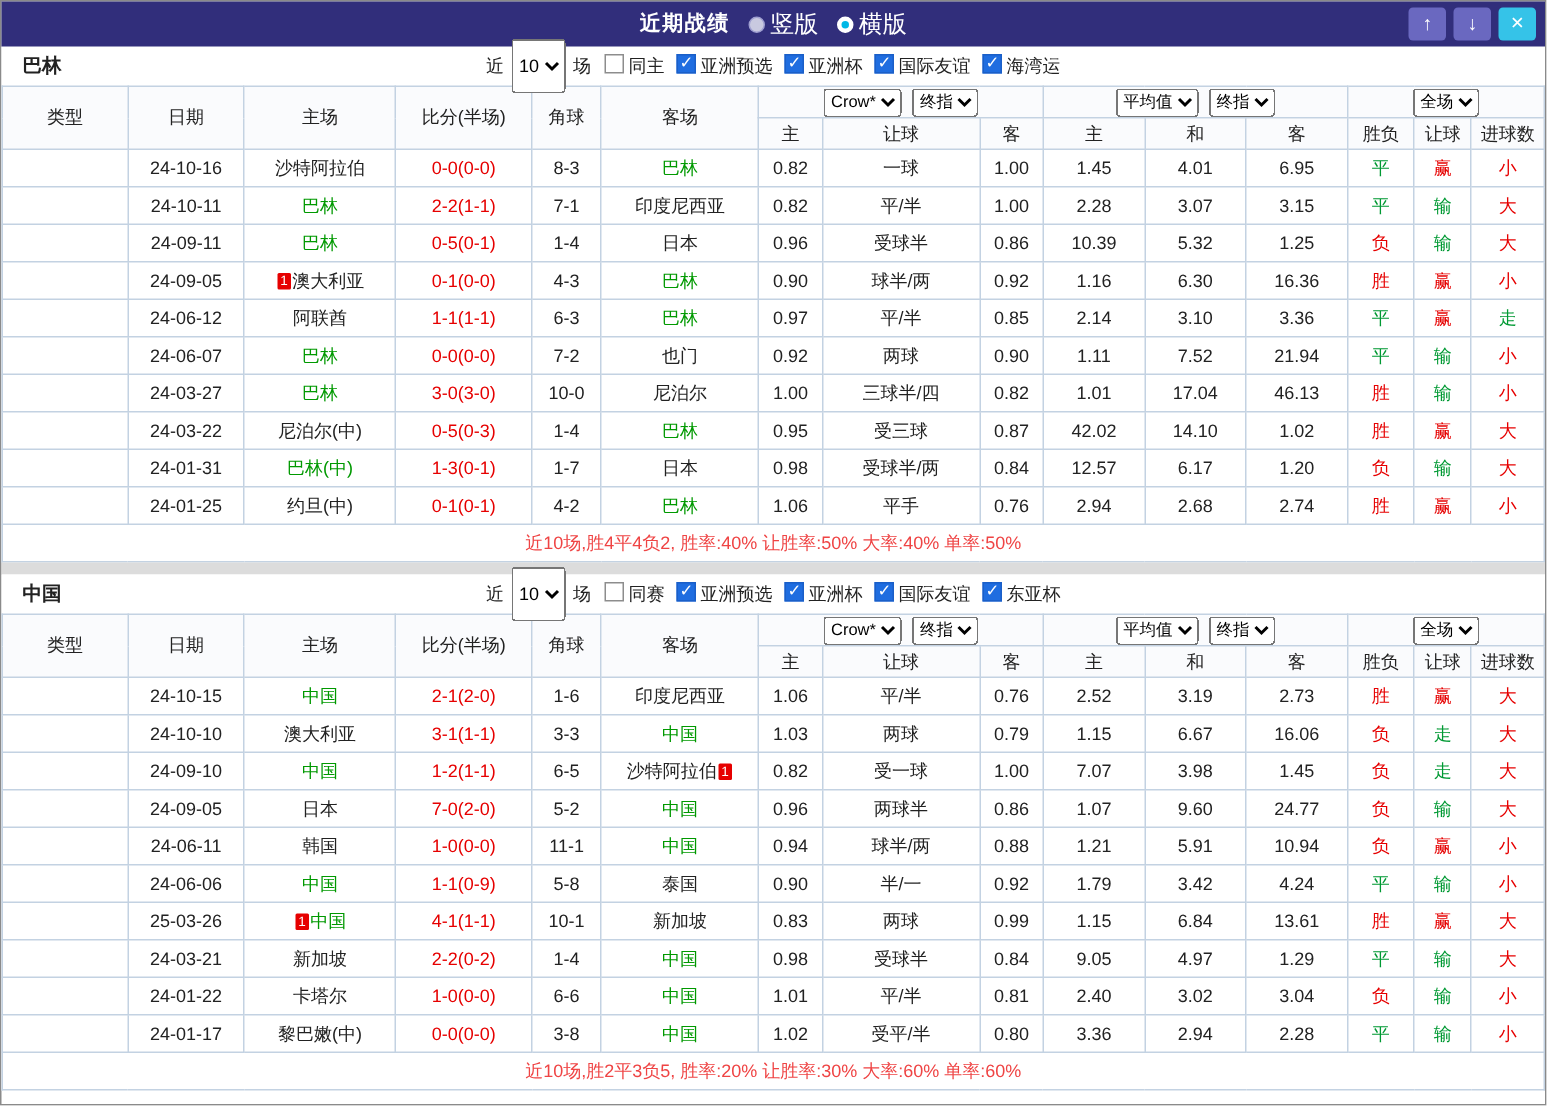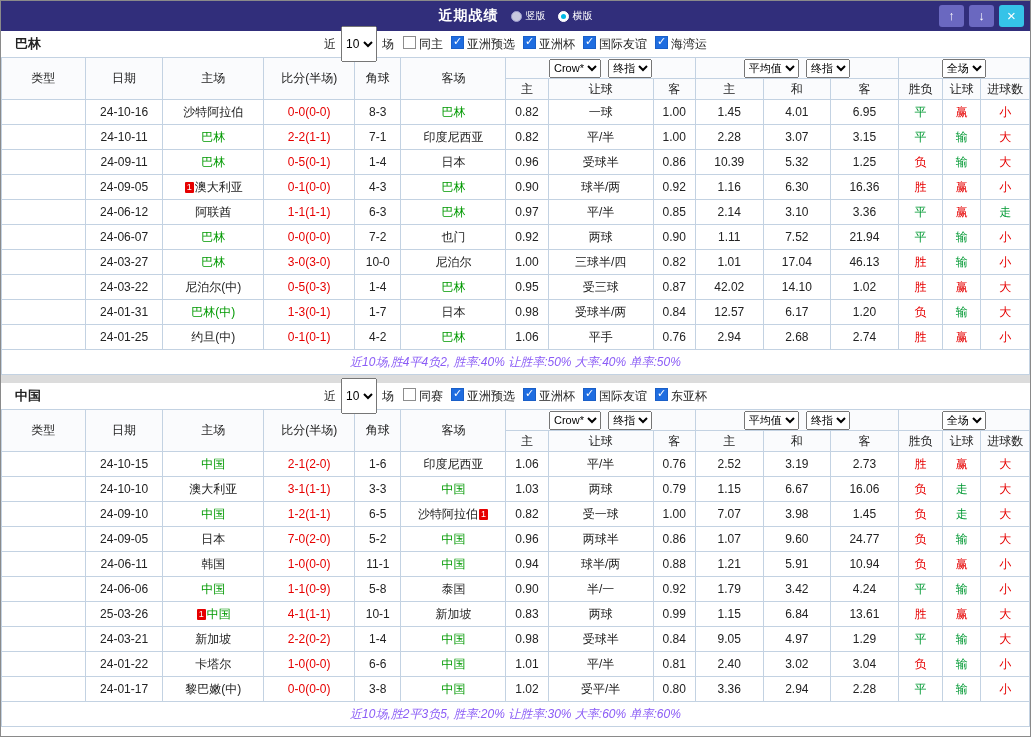--- a/index.html
+++ b/index.html
@@ -23,21 +23,21 @@
     background: #312e7b;
     display: flex; align-items: center;
     position: relative;
     color: #fff;
   }
   .titlebar-center {
     flex: 1;
     display: flex; justify-content: center; align-items: center; gap: 12px;
   }
   .win-title { font-weight: bold; font-size: 14px; letter-spacing: 1px; }
-  .radio-label { display: inline-flex; align-items: center; gap: 4px; font-size: 10px; cursor: pointer; justify-content: center; }
+  .radio-label { display: inline-flex; align-items: center; gap: 4px; font-size: 16px; cursor: pointer; justify-content: center; }
   .radio {
     width: 11px; height: 11px; border-radius: 50%;
     background: #c9c9e0; display: inline-block; border: 1px solid #9f9fd0;
   }
   .radio.sel { background: #fff; position: relative; border-color: #fff; }
   .radio.sel::after {
     content: ""; position: absolute; left: 2px; top: 2px;
     width: 5px; height: 5px; border-radius: 50%; background: #00b8e6;
   }
   .titlebar-buttons { position: absolute; right: 6px; top: 4px; display: flex; gap: 5px; }
@@ -86,21 +86,21 @@
   .c-odds, .c-line { background: #fdf8ef; }
   .tname.focus { color: #009900; }
   .mark {
     display: inline-block; background: #e60000; color: #fff;
     font-size: 9px; line-height: 11px; padding: 0 2px; margin: 0 1px;
     vertical-align: 1px; border-radius: 1px;
   }
   .mark:empty { display: none; }
   .r { color: #e60000; }
   .g { color: #009933; }
-  .summary { color: #8b5cf6; height: 25px !important; background: #fff; font-style: italic; }
+  .summary { color: #ef4444; height: 25px !important; background: #fff; }
   .section-gap { height: 8px; background: #dcdcdc; }
 </style>
 </head>
 <body>
 
 <div class="window">
 
   <div class="titlebar">
     <div class="titlebar-center">
       <span class="win-title">近期战绩</span>

